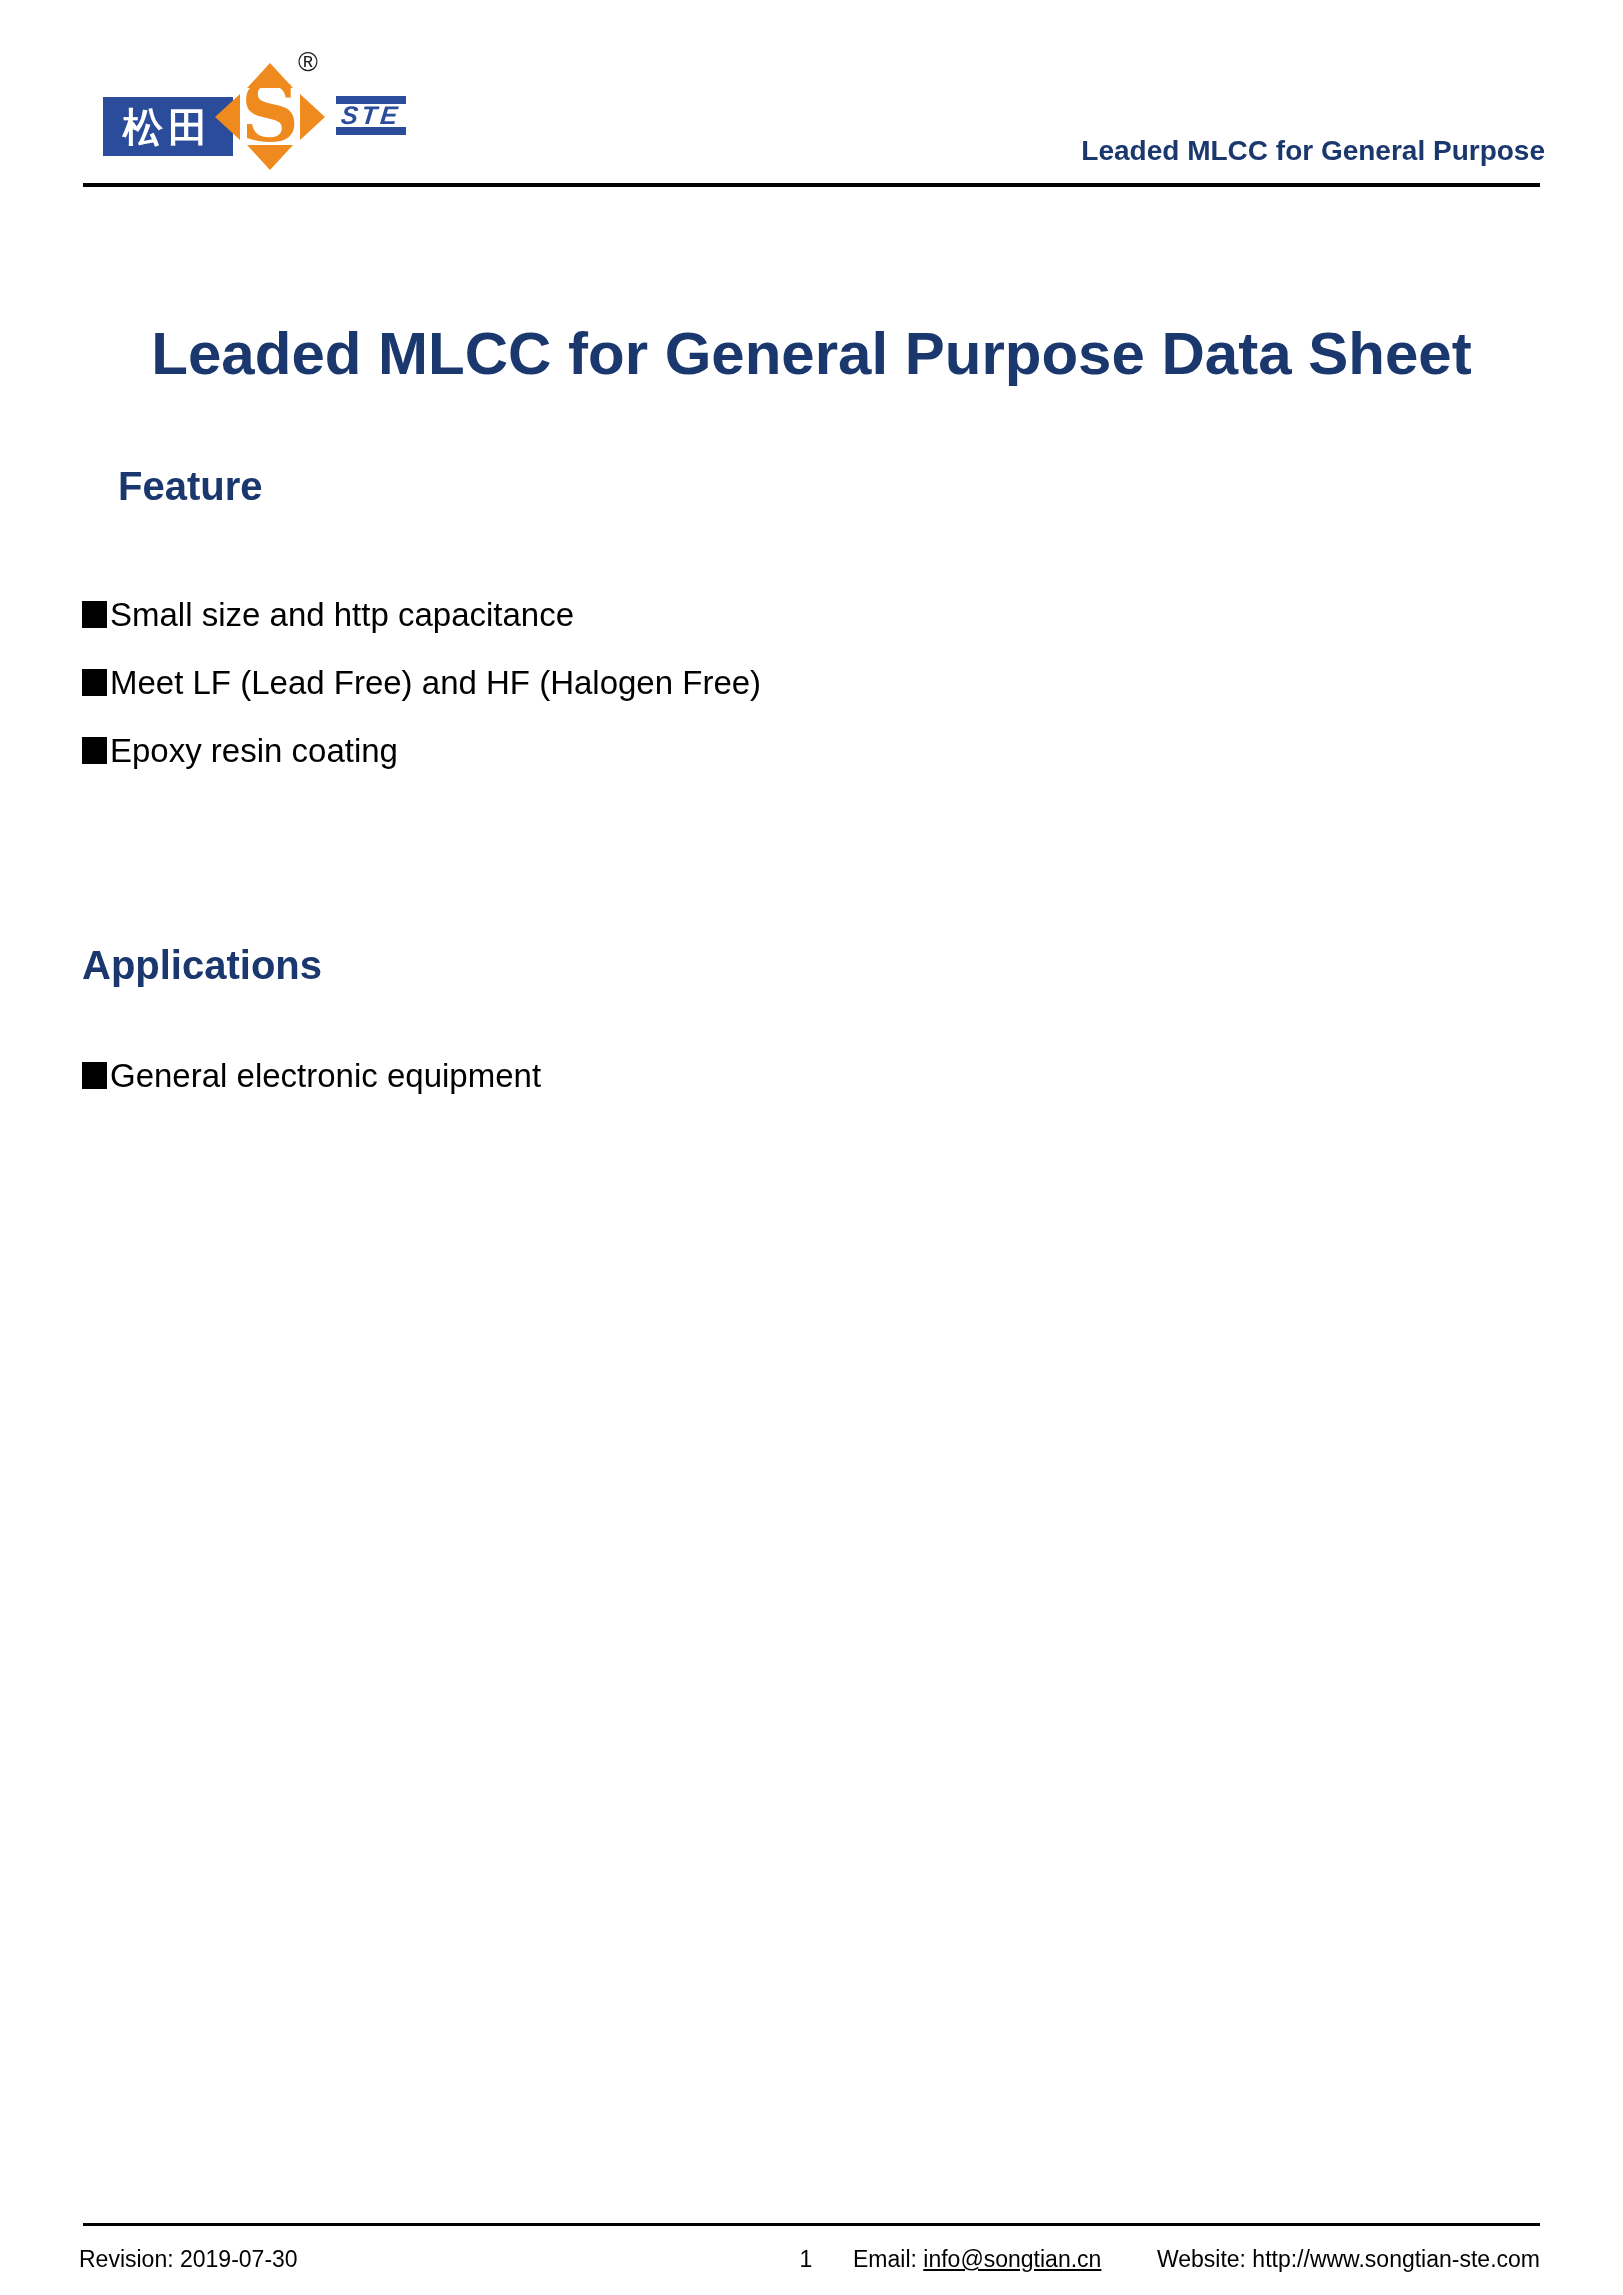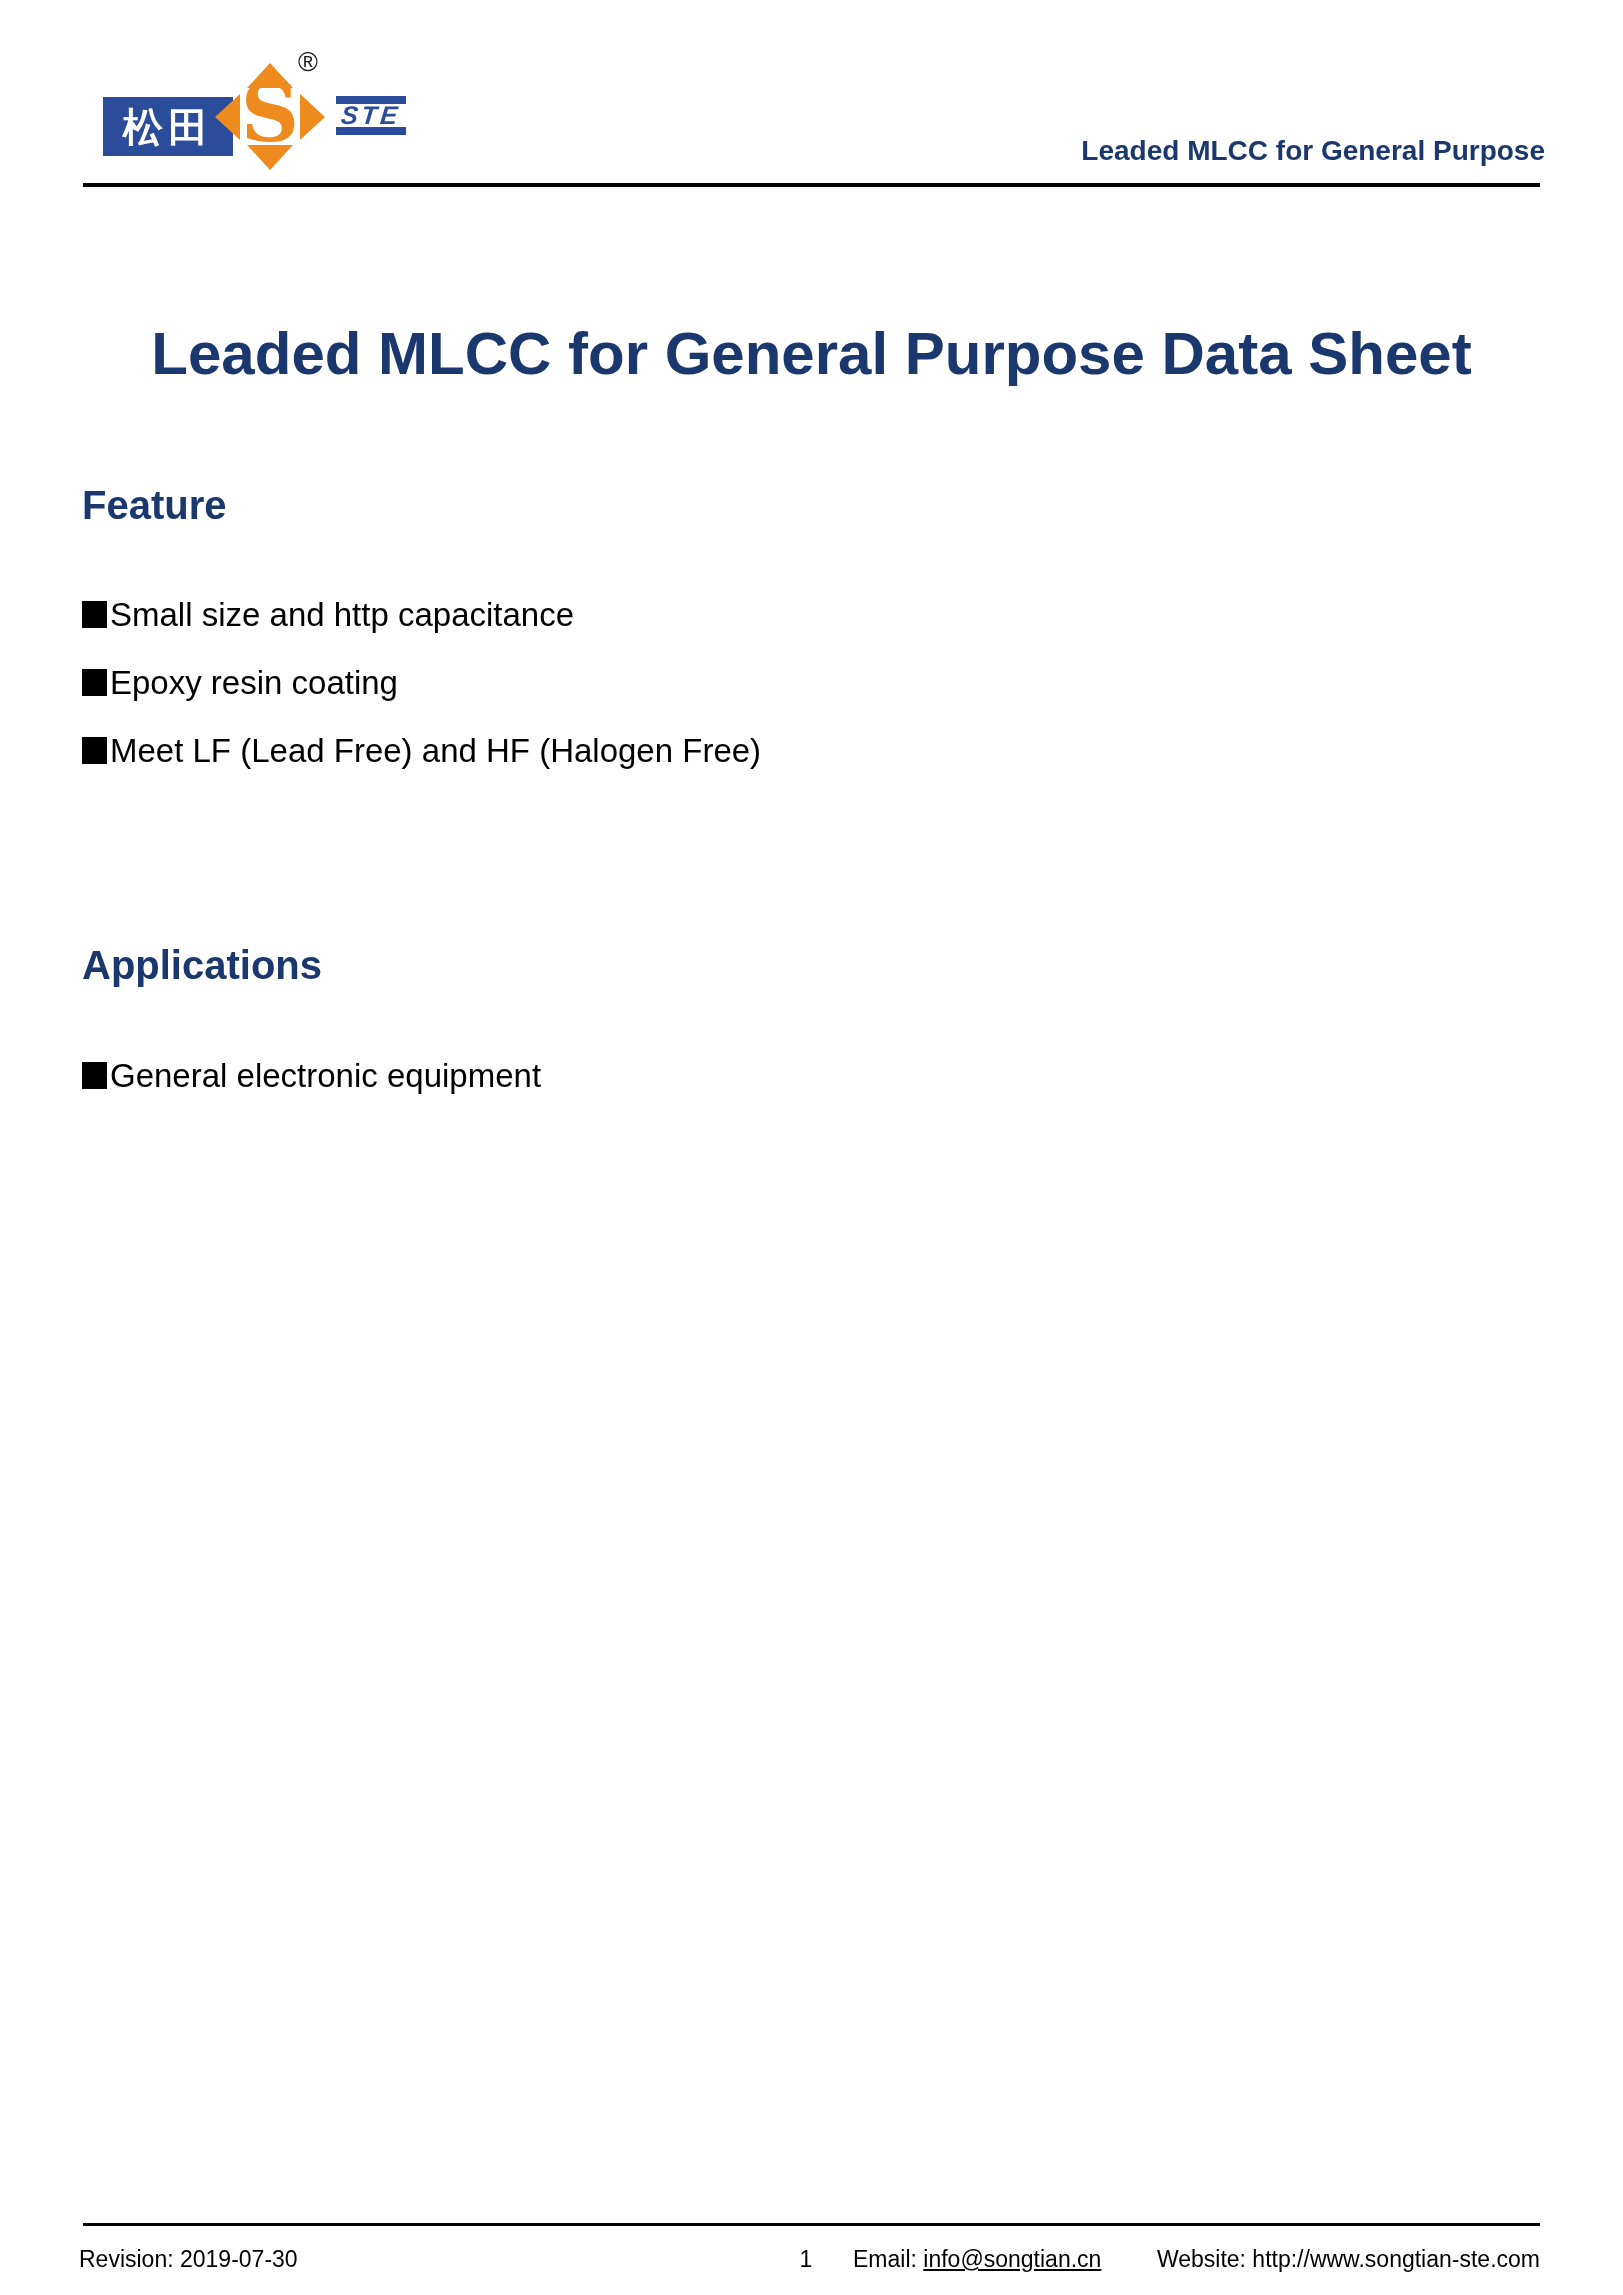--- a/index.html
+++ b/index.html
@@ -85,21 +85,21 @@
     position:absolute; top:324px; left:0; width:100%;
     text-align:center;
     font-size:60px; font-weight:bold; color:#1A376E;
     line-height:1; white-space:nowrap;
   }
   .section-heading {
     position:absolute; left:82px;
     font-size:40px; font-weight:bold; color:#1A376E;
     line-height:1;
   }
-  .h-feature { top:485px; }
+  .h-feature { top:466px;margin-left:36px; }
   .h-apps { top:945px; }
   .list { position:absolute; left:82px; }
   .list-feature { top:580px; }
   .list-apps { top:1041px; }
   .bullet-row {
     display:flex; align-items:center;
     height:68px;
     font-size:33px; color:#000; line-height:1;
     white-space:nowrap;
   }
@@ -148,25 +148,25 @@
   <h1 class="doc-title">Leaded MLCC for General Purpose Data Sheet</h1>
 
   <h2 class="section-heading h-feature">Feature</h2>
   <div class="list list-feature">
     <div class="bullet-row">
       <span class="marker">■</span>
       <span>Small size and http capacitance</span>
     </div>
     <div class="bullet-row">
       <span class="marker">■</span>
-      <span>Epoxy resin coating</span>
+      <span>Meet LF (Lead Free) and HF (Halogen Free)</span>
     </div>
     <div class="bullet-row">
       <span class="marker">■</span>
-      <span>Meet LF (Lead Free) and HF (Halogen Free)</span>
+      <span>Epoxy resin coating</span>
     </div>
   </div>
 
   <h2 class="section-heading h-apps">Applications</h2>
   <div class="list list-apps">
     <div class="bullet-row">
       <span class="marker">■</span>
       <span>General electronic equipment</span>
     </div>
   </div>

